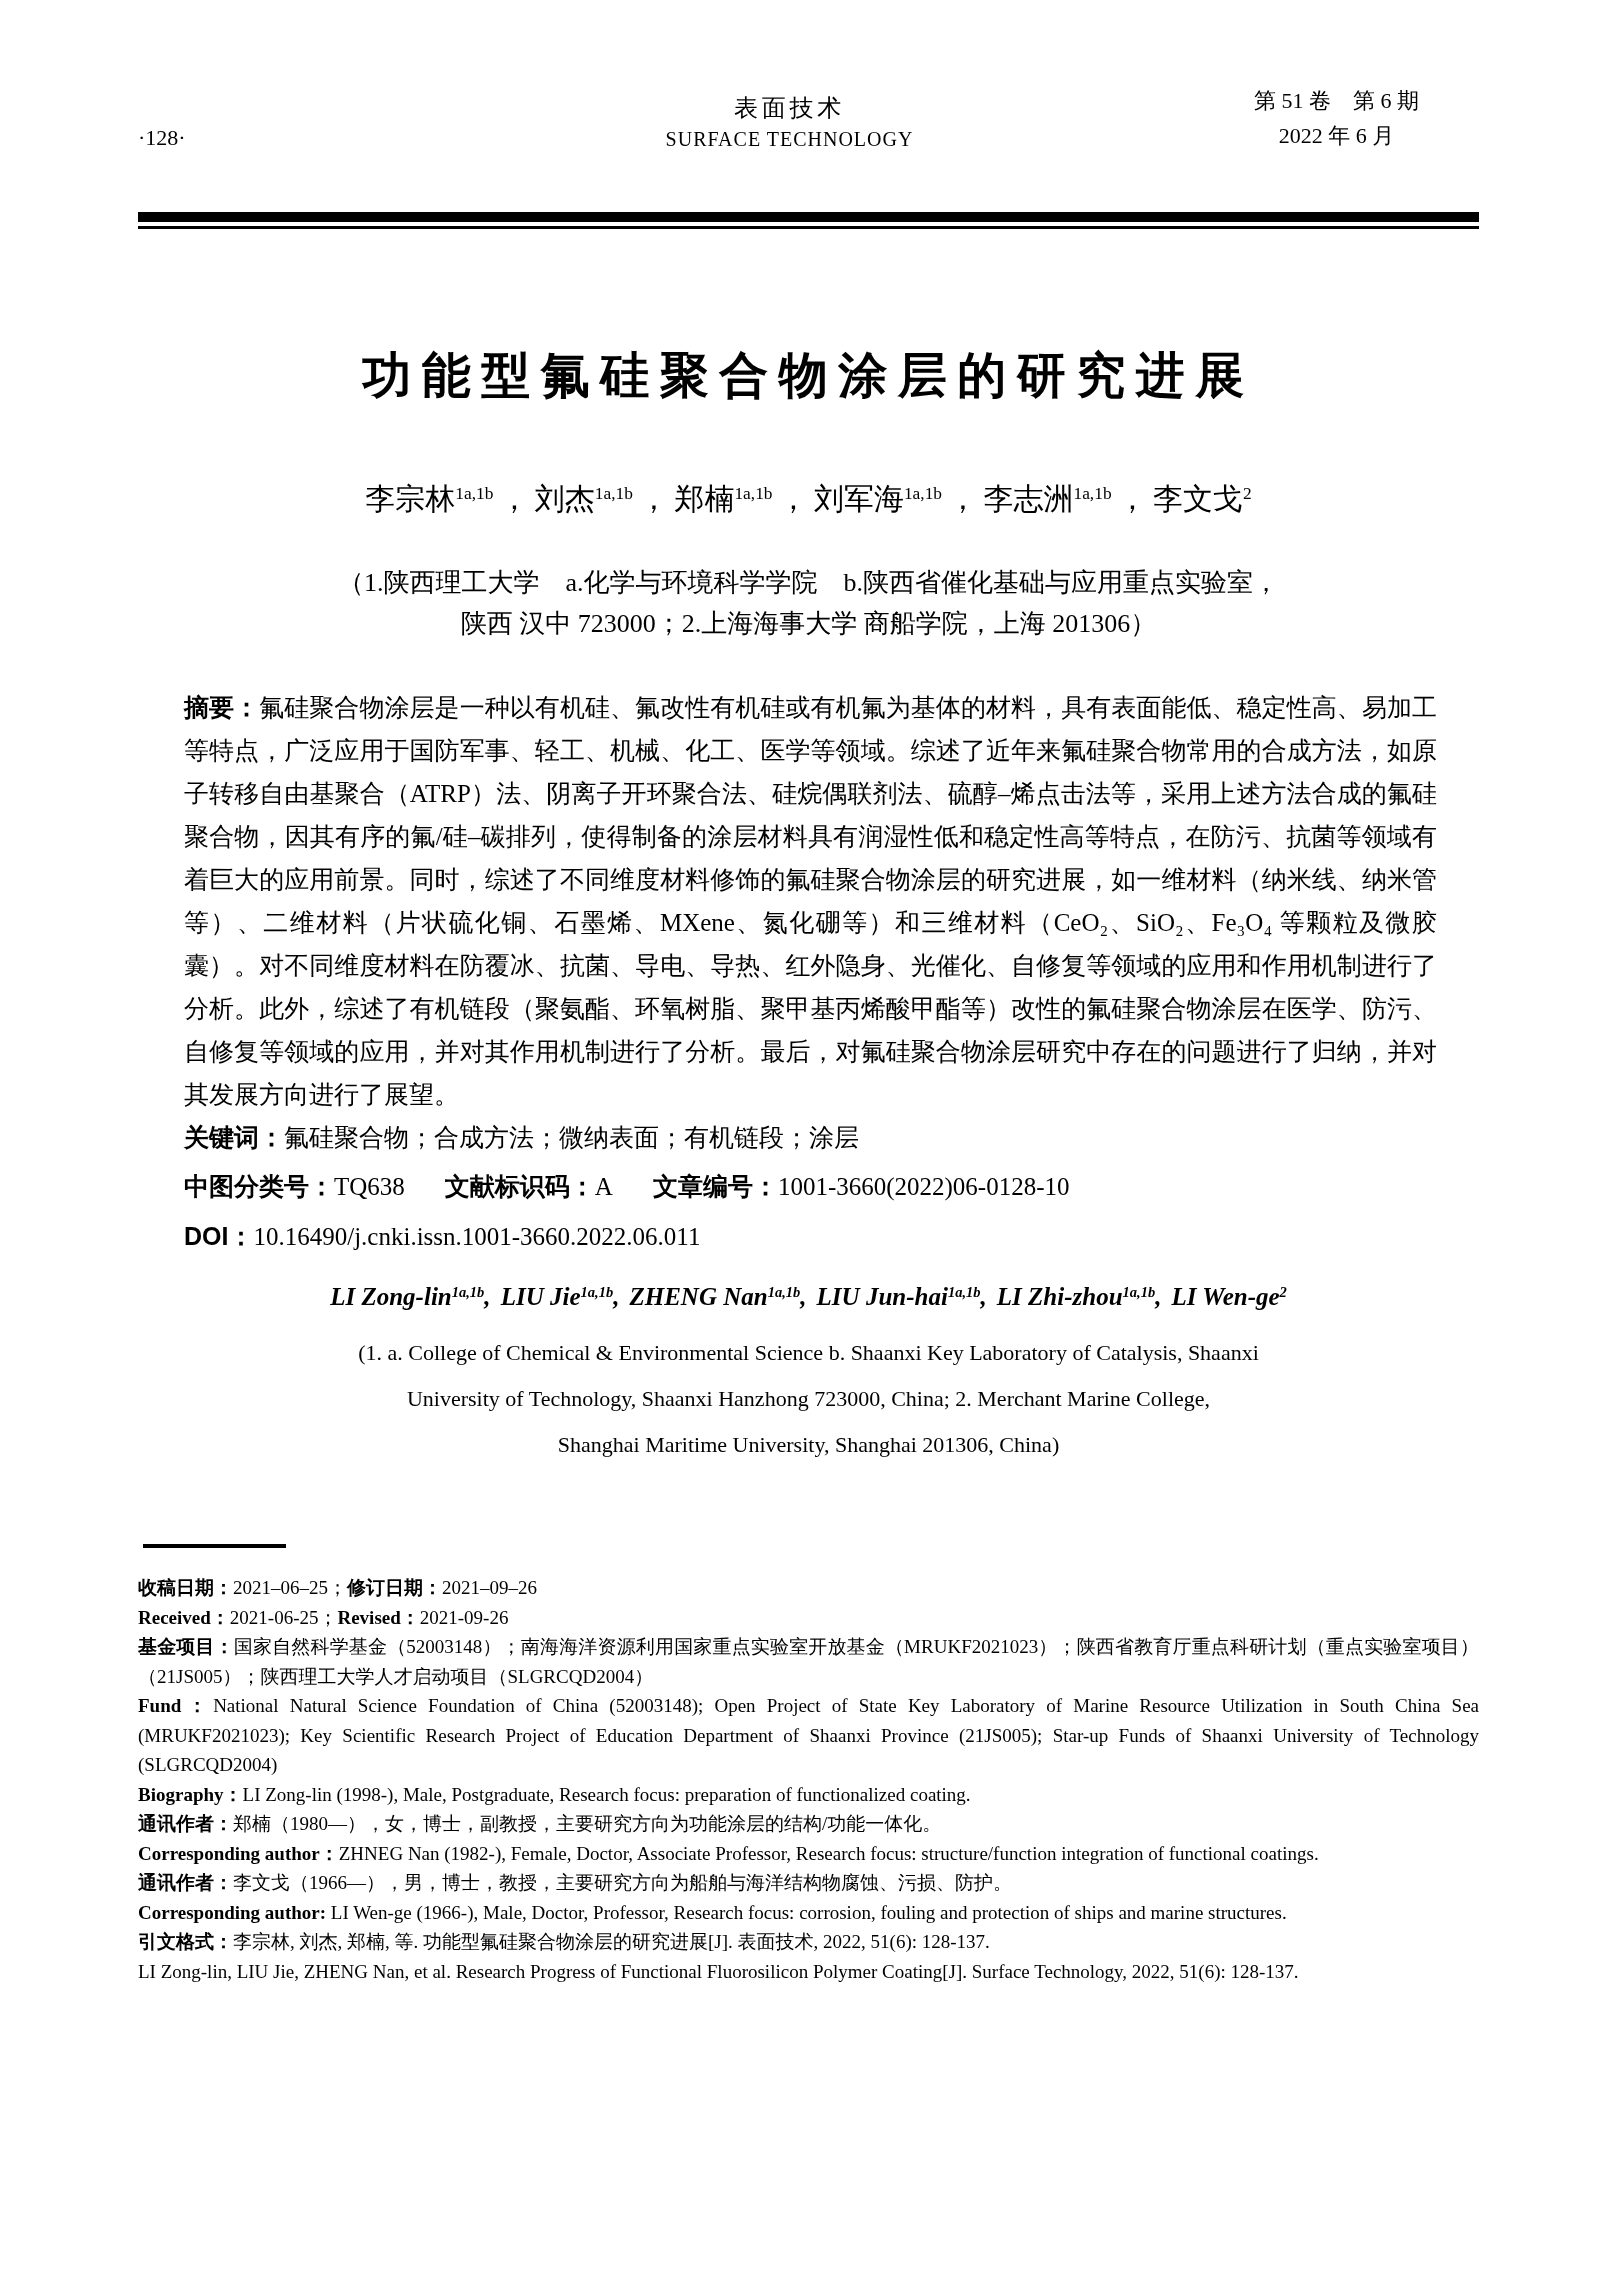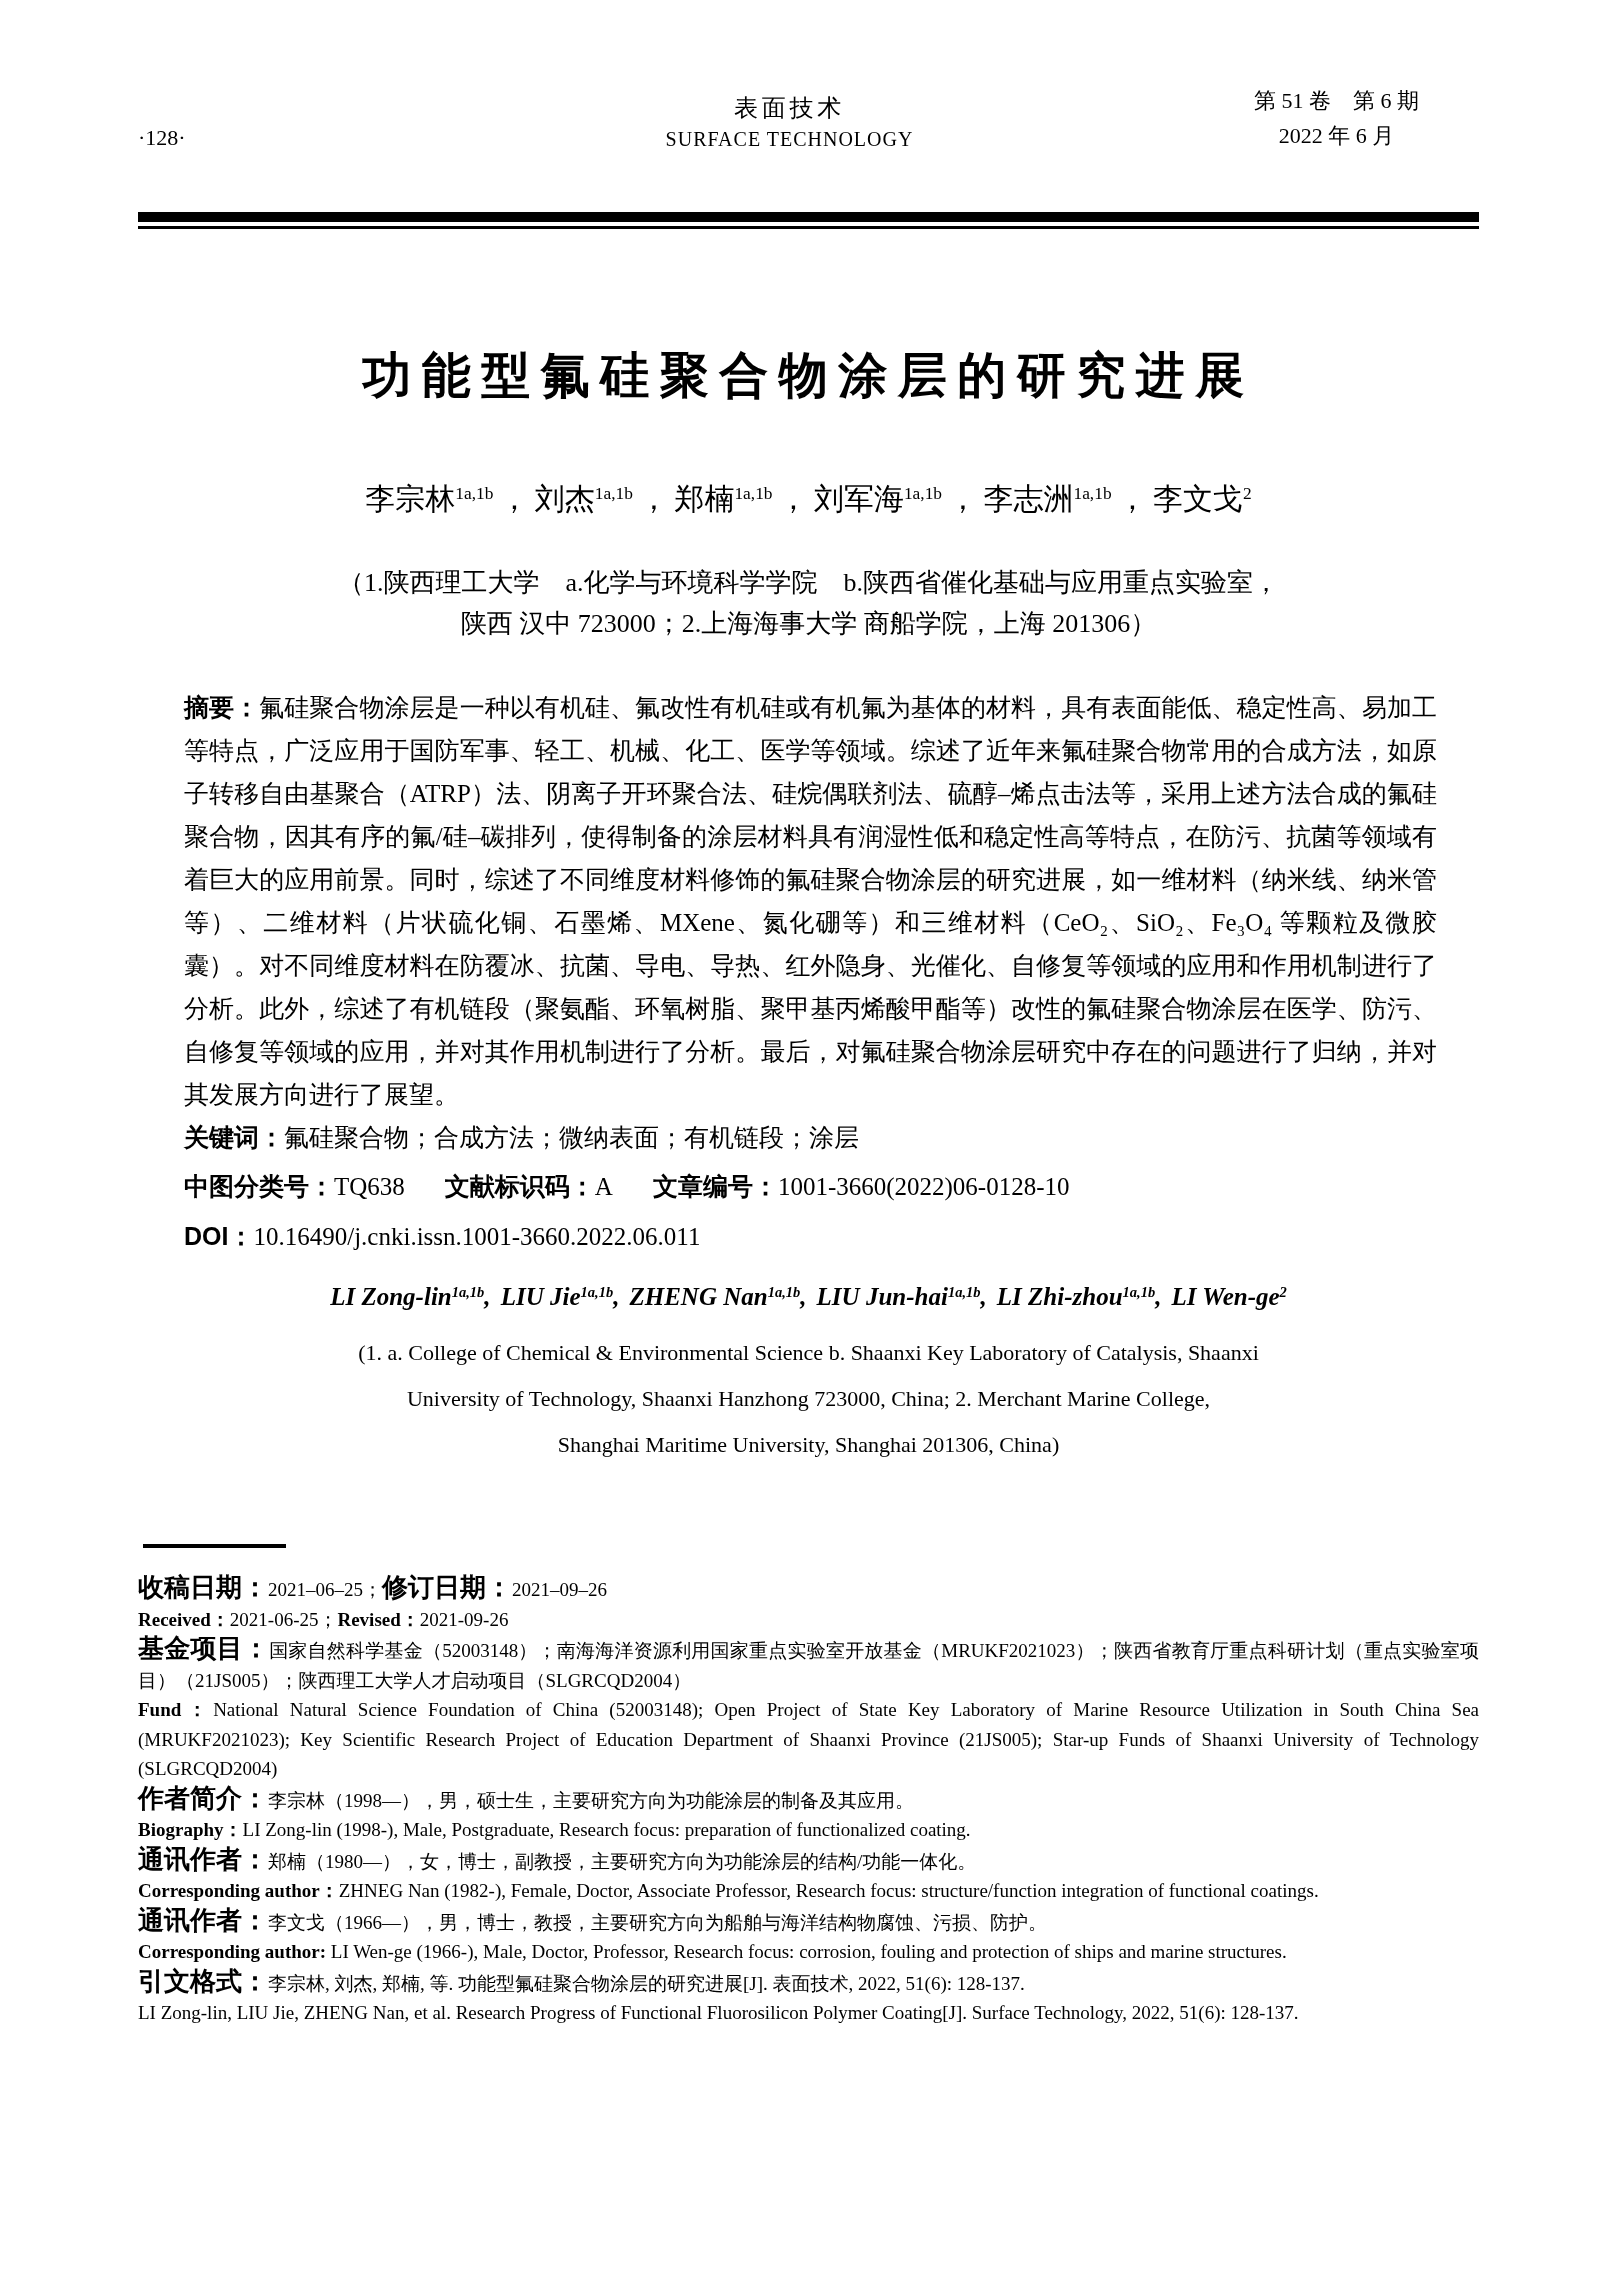--- a/index.html
+++ b/index.html
@@ -49,21 +49,21 @@
     margin-top:68px;text-align:center;font-weight:bold;font-size:32px;
   }
   .en-authors{margin-top:25px;text-align:center;font-style:italic;font-weight:600;font-size:25px;}
   .en-authors .sep{padding-right:3.8px;}
   .en-affil{margin-top:19px;text-align:center;font-size:22px;line-height:46px;}
 
   
   .foot-rule{margin-top:76px;margin-left:4.8px;width:143px;height:3.8px;background:#000;}
   .footnotes{margin-top:25px;}
   .footnotes p{margin:0;font-size:19px;line-height:29.5px;text-align:justify;}
-  .footnotes .hei{font-size:26px;}
+  .footnotes .hei{font-size:19px;}
   .ser-b{font-weight:bold;}
 </style>
 </head>
 <body>
 
 <div class="content">
 
   <div class="running-head">
     <div class="rh-left">·128·</div>
     <div class="rh-center">
@@ -108,21 +108,20 @@
     <div>Shanghai Maritime University, Shanghai 201306, China)</div>
   </div>
 
   <div class="foot-rule"></div>
 
   <div class="footnotes">
     <p><span class="hei">收稿日期：</span><span>2021–06–25；</span><span class="hei">修订日期：</span><span>2021–09–26</span></p>
     <p><span class="ser-b">Received：</span><span>2021-06-25；</span><span class="ser-b">Revised：</span><span>2021-09-26</span></p>
     <p><span class="hei">基金项目：</span><span>国家自然科学基金（52003148）；南海海洋资源利用国家重点实验室开放基金（MRUKF2021023）；陕西省教育厅重点科研计划（重点实验室项目）（21JS005）；陕西理工大学人才启动项目（SLGRCQD2004）</span></p>
     <p><span class="ser-b">Fund：</span><span>National Natural Science Foundation of China (52003148); Open Project of State Key Laboratory of Marine Resource Utilization in South China Sea (MRUKF2021023); Key Scientific Research Project of Education Department of Shaanxi Province (21JS005); Star-up Funds of Shaanxi University of Technology (SLGRCQD2004)</span></p>
-    <p><span class="hei">作者简介：</span><span>李宗林（1998—），男，硕士生，主要研究方向为功能涂层的制备及其应用。</span></p>
     <p><span class="ser-b">Biography：</span><span>LI Zong-lin (1998-), Male, Postgraduate, Research focus: preparation of functionalized coating.</span></p>
     <p><span class="hei">通讯作者：</span><span>郑楠（1980—），女，博士，副教授，主要研究方向为功能涂层的结构/功能一体化。</span></p>
     <p><span class="ser-b">Corresponding author：</span><span>ZHNEG Nan (1982-), Female, Doctor, Associate Professor, Research focus: structure/function integration of functional coatings.</span></p>
     <p><span class="hei">通讯作者：</span><span>李文戈（1966—），男，博士，教授，主要研究方向为船舶与海洋结构物腐蚀、污损、防护。</span></p>
     <p><span class="ser-b">Corresponding author: </span><span>LI Wen-ge (1966-), Male, Doctor, Professor, Research focus: corrosion, fouling and protection of ships and marine structures.</span></p>
     <p><span class="hei">引文格式：</span><span>李宗林, 刘杰, 郑楠, 等. 功能型氟硅聚合物涂层的研究进展[J]. 表面技术, 2022, 51(6): 128-137.</span></p>
     <p><span>LI Zong-lin, LIU Jie, ZHENG Nan, et al. Research Progress of Functional Fluorosilicon Polymer Coating[J]. Surface Technology, 2022, 51(6): 128-137.</span></p>
   </div>
 
 </div>

